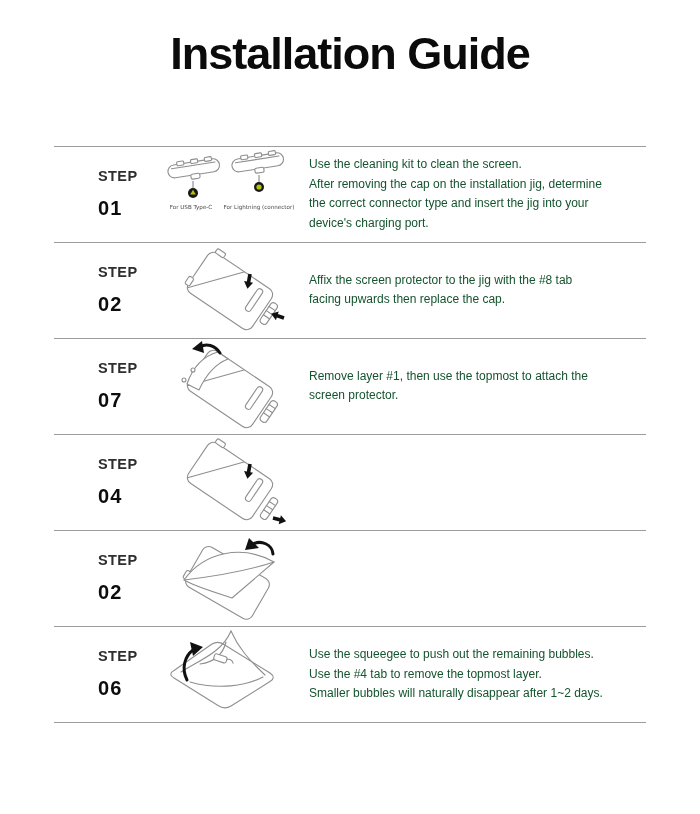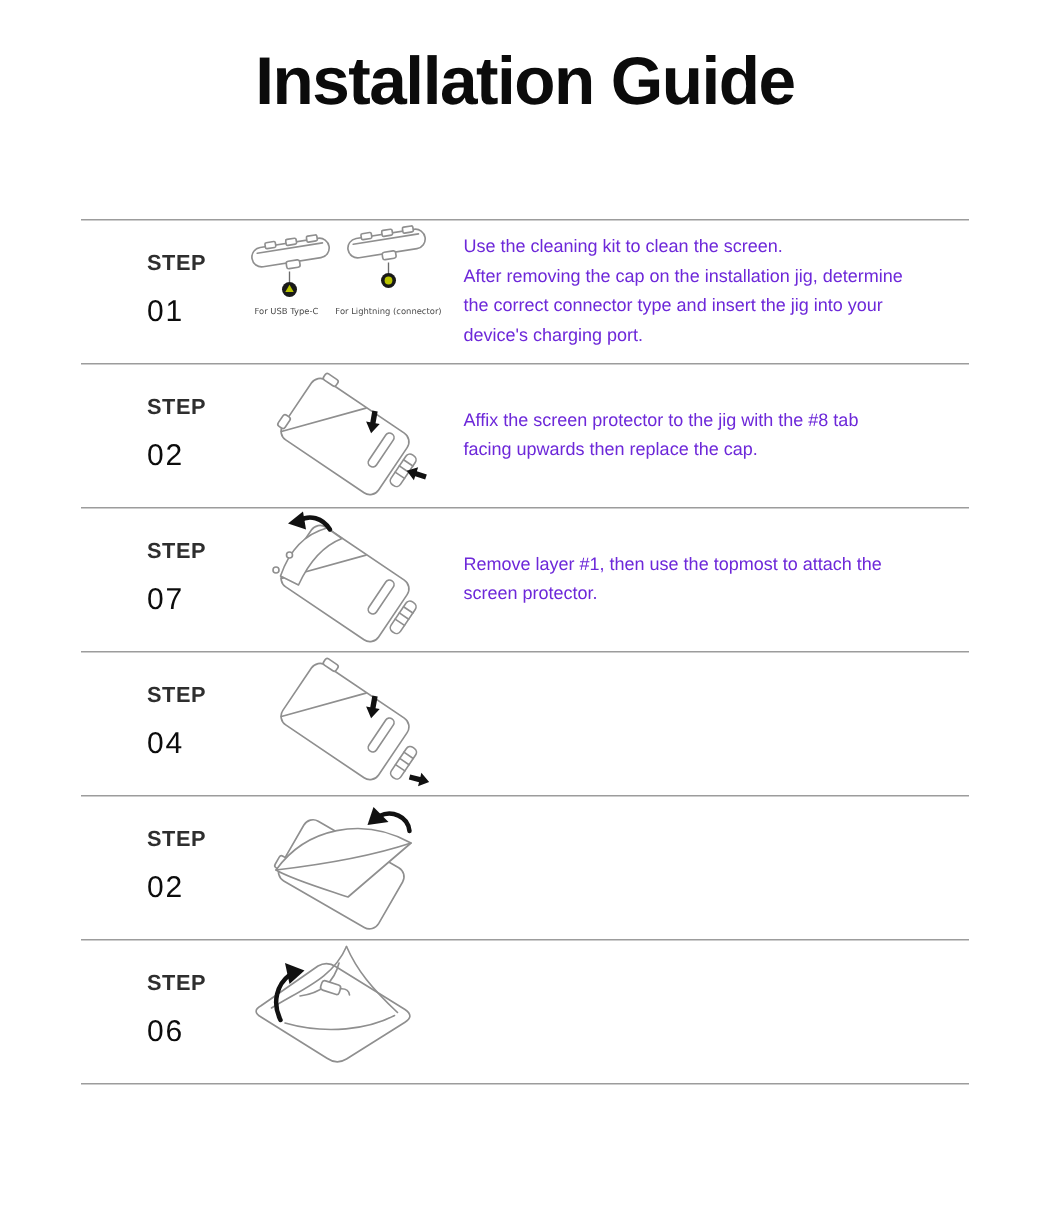--- a/index.html
+++ b/index.html
@@ -34,37 +34,37 @@
   .step-word {
     display: block;
     font-size: 14.5px;
     letter-spacing: 0.4px;
     color: #2e2e2e;
     font-weight: bold;
   }
   .step-num {
     display: block;
     font-size: 20px;
-    font-weight: normal;
+    font-weight: bold;
     letter-spacing: 1.2px;
     color: #0c0c0c;
     margin-top: 13px;
   }
   .step-figure {
     width: 135px; height: 92px; flex: none;
     display: flex; align-items: center; justify-content: center;
   }
   .step-figure svg { width: 135px; height: 92px; display: block; }
   .step-desc {
     flex: 1;
     padding-left: 14px;
     padding-right: 2px;
     font-size: 12px;
     line-height: 1.62;
-    color: #6d28d9;
+    color: #14532d;
     white-space: pre-line;
   }
   svg text { font-family: "DejaVu Sans", sans-serif; }
   .lineart { stroke: #8f8f8f; fill: #ffffff; stroke-width: 1.1; stroke-linejoin: round; stroke-linecap: round; }
   .lineart-open { stroke: #8f8f8f; fill: none; stroke-width: 1.1; stroke-linecap: round; }
   .arrow { fill: #111111; }
   .curve-arrow { stroke: #111111; stroke-width: 3; fill: none; stroke-linecap: round; }
 </style>
 </head>
 <body>
@@ -250,15 +250,18 @@
         <g transform="rotate(18 60 30)">
           <rect x="54" y="27" width="13" height="6.5" rx="2" class="lineart"></rect>
           <path class="lineart-open" d="M67 29 q5 -2 7 2"></path>
         </g>
         <g>
           <path class="curve-arrow" d="M27 52 C 21 40, 25 28, 33 22"></path>
           <polygon class="arrow" points="30,14 43,19 33,28"></polygon>
         </g>
       </svg>
     </div>
+    <div class="step-desc">Use the squeegee to push out the remaining bubbles.
+Use the #4 tab to remove the topmost layer.
+Smaller bubbles will naturally disappear after 1~2 days.</div>
   </div>
 
 </div>
 
 </body></html>

